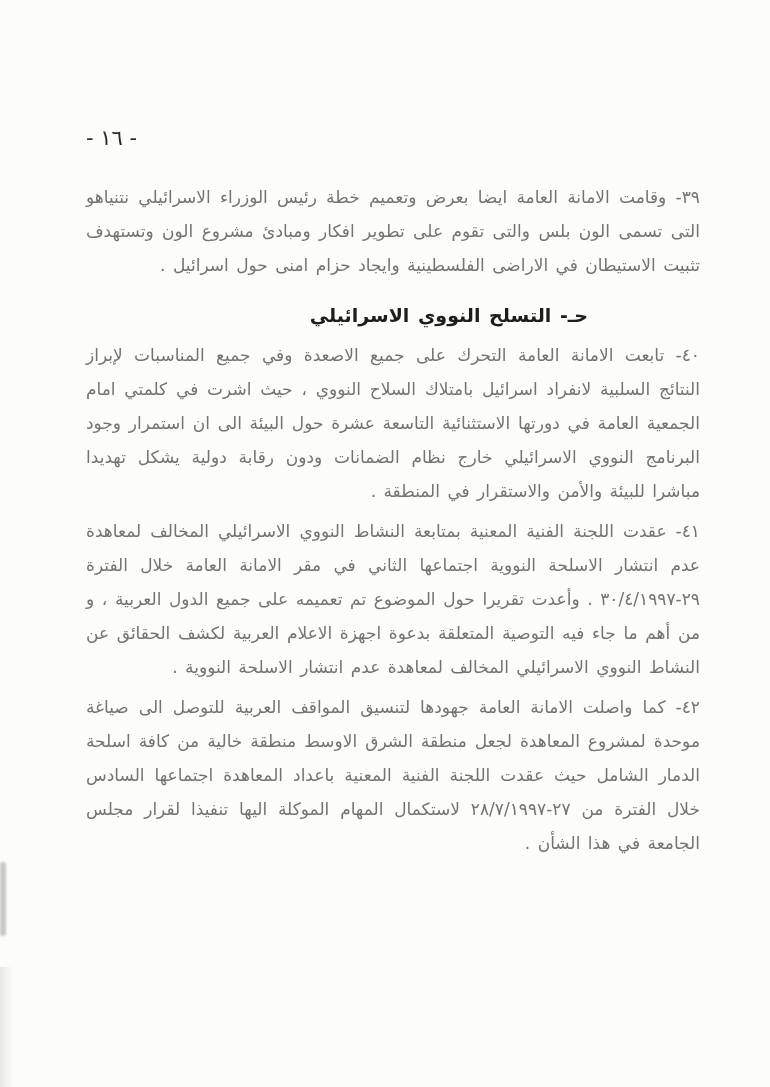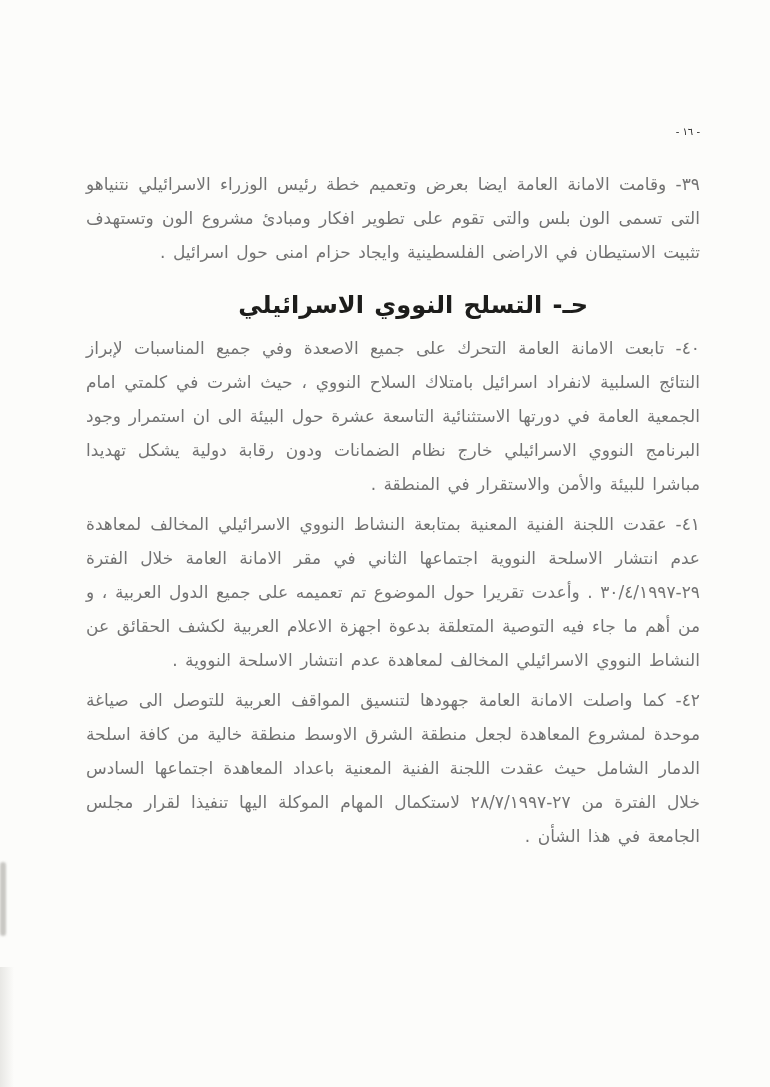--- a/index.html
+++ b/index.html
@@ -24,39 +24,39 @@
   .content {
     position: absolute;
     top: 0;
     left: 0;
     right: 0;
     padding: 126px 70px 0 86px;
     direction: rtl;
   }
 
   .page-number {
-    text-align: right;
-    font-size: 10px;
+    text-align: left;
+    font-size: 21px;
     letter-spacing: 2px;
     color: #2a2a2a;
     margin-bottom: 30px;
   }
 
   p.para {
     font-size: 17px;
     line-height: 34px;
     text-align: justify;
     text-align-last: right;
     word-spacing: 2px;
     color: #737373;
     margin-bottom: 6px;
   }
 
   h3.heading {
-    font-size: 24px;
+    font-size: 19px;
     font-weight: bold;
     color: #1d1d1b;
     margin: 22px 112px 12px 0;
     word-spacing: 2px;
   }
 
   
   .artifact-left {
     position: absolute;
     left: 0;

